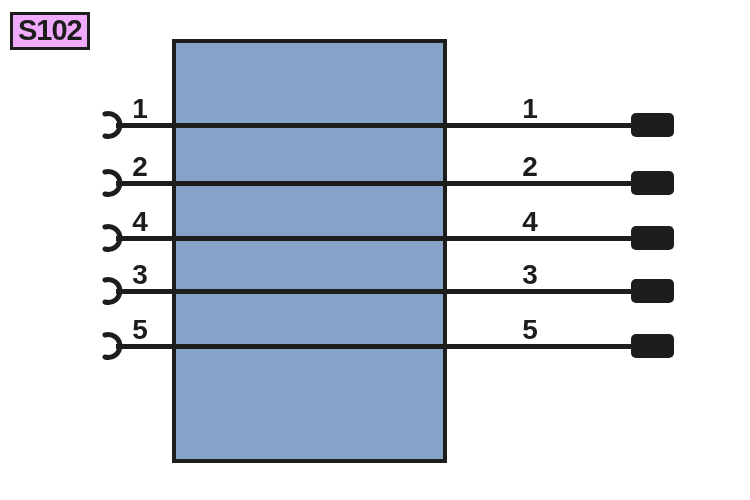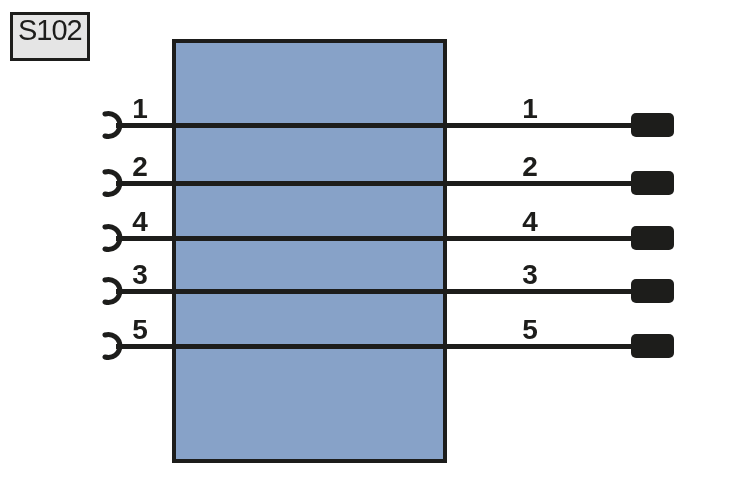--- a/index.html
+++ b/index.html
@@ -14,23 +14,23 @@
     background: #ffffff;
     overflow: hidden;
     font-family: "Liberation Sans", sans-serif;
   }
   
   .id-box {
     position: absolute;
     left: 10px;
     top: 12px;
     border: 3px solid #1d1d1b;
-    background: #e5e5e5;
-    padding: 0px 5px 13px 5px;
-    font-weight: normal;
+    background: #f0abfc;
+    padding: 0px 5px 2px 5px;
+    font-weight: bold;
     font-size: 29px;
     line-height: 30px;
     letter-spacing: -1px;
     color: #1d1d1b;
     z-index: 3;
   }
   
   .component-block {
     position: absolute;
     left: 172px;

